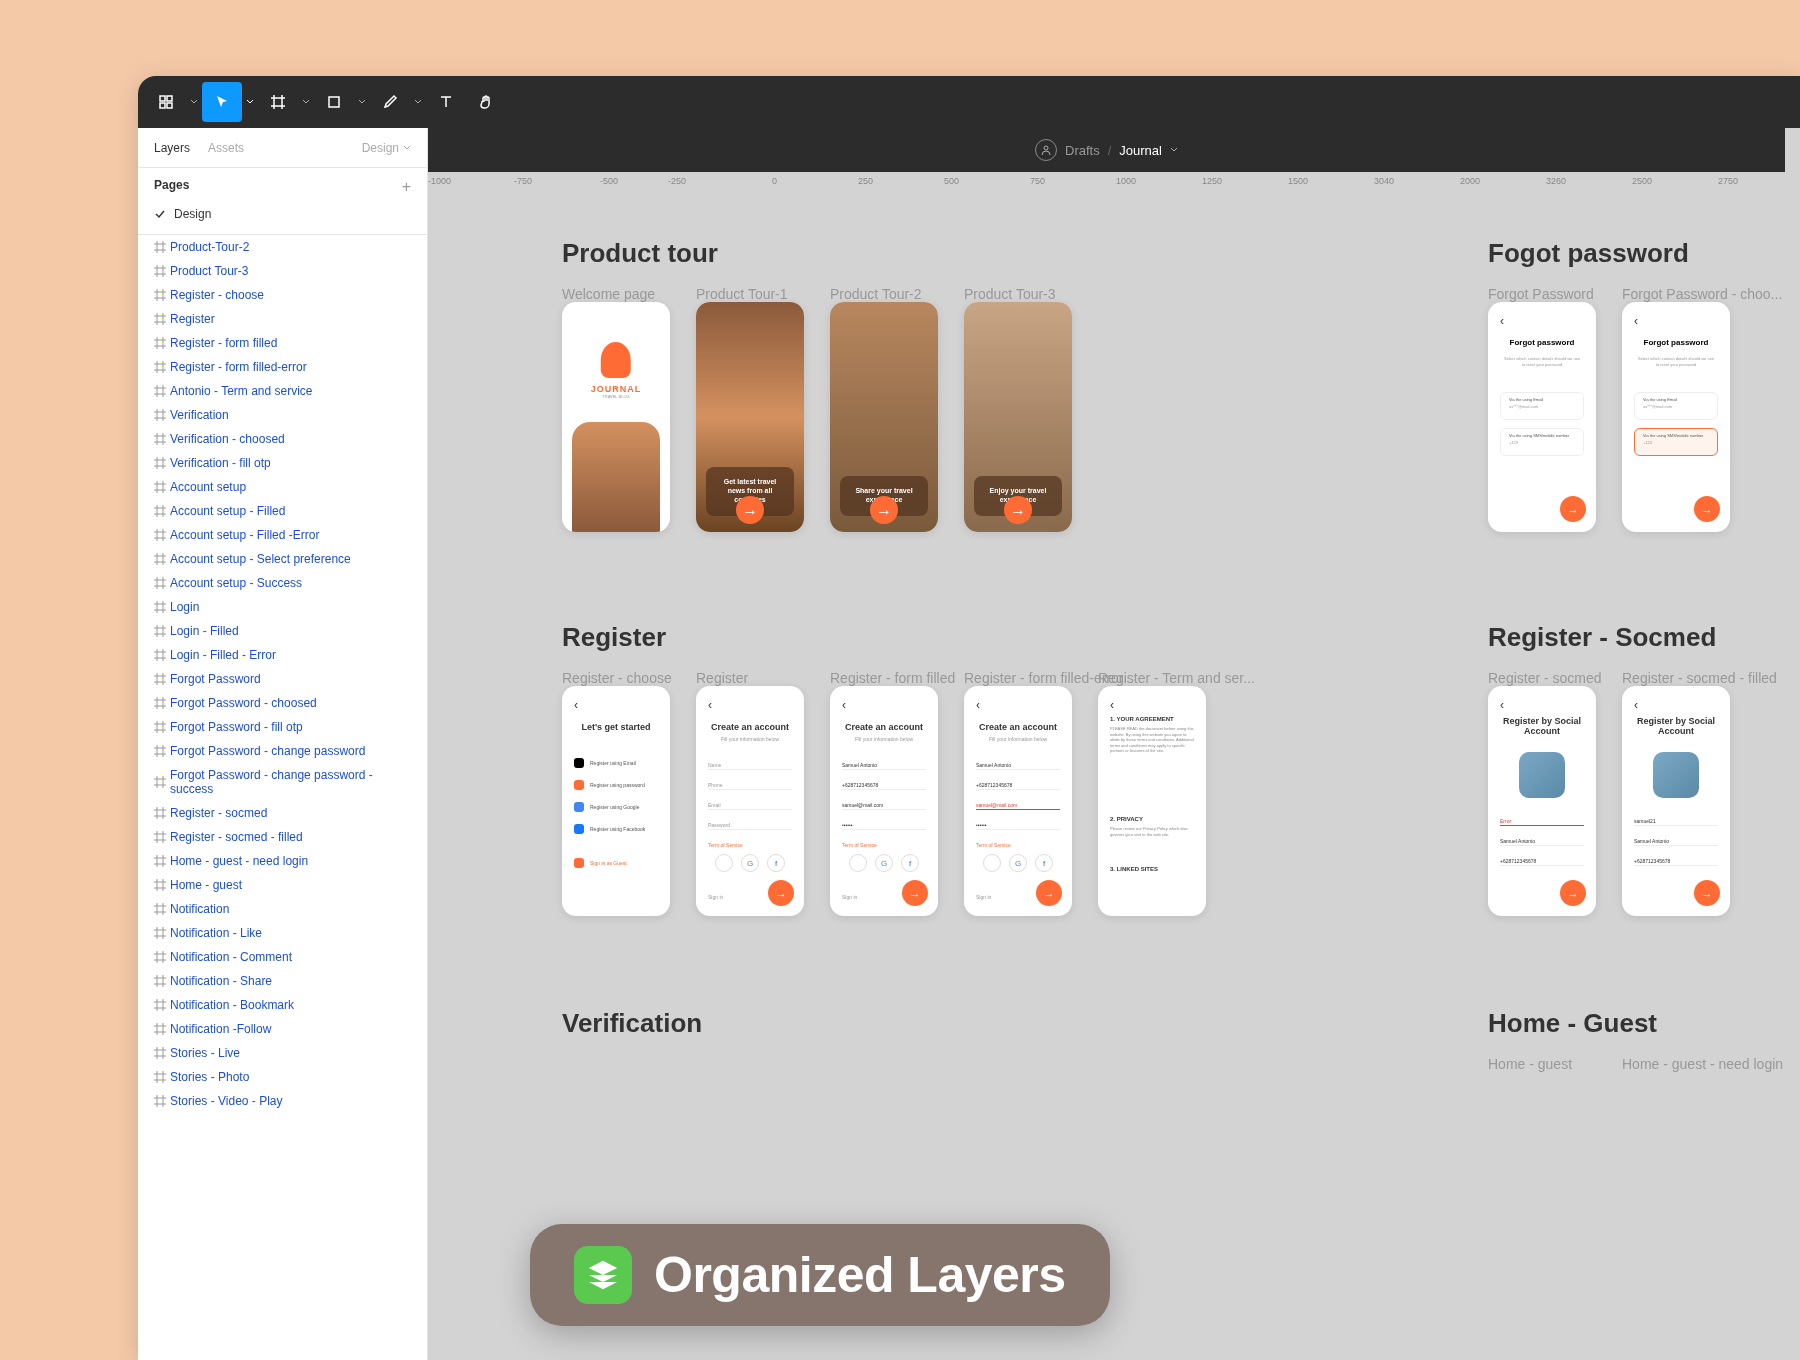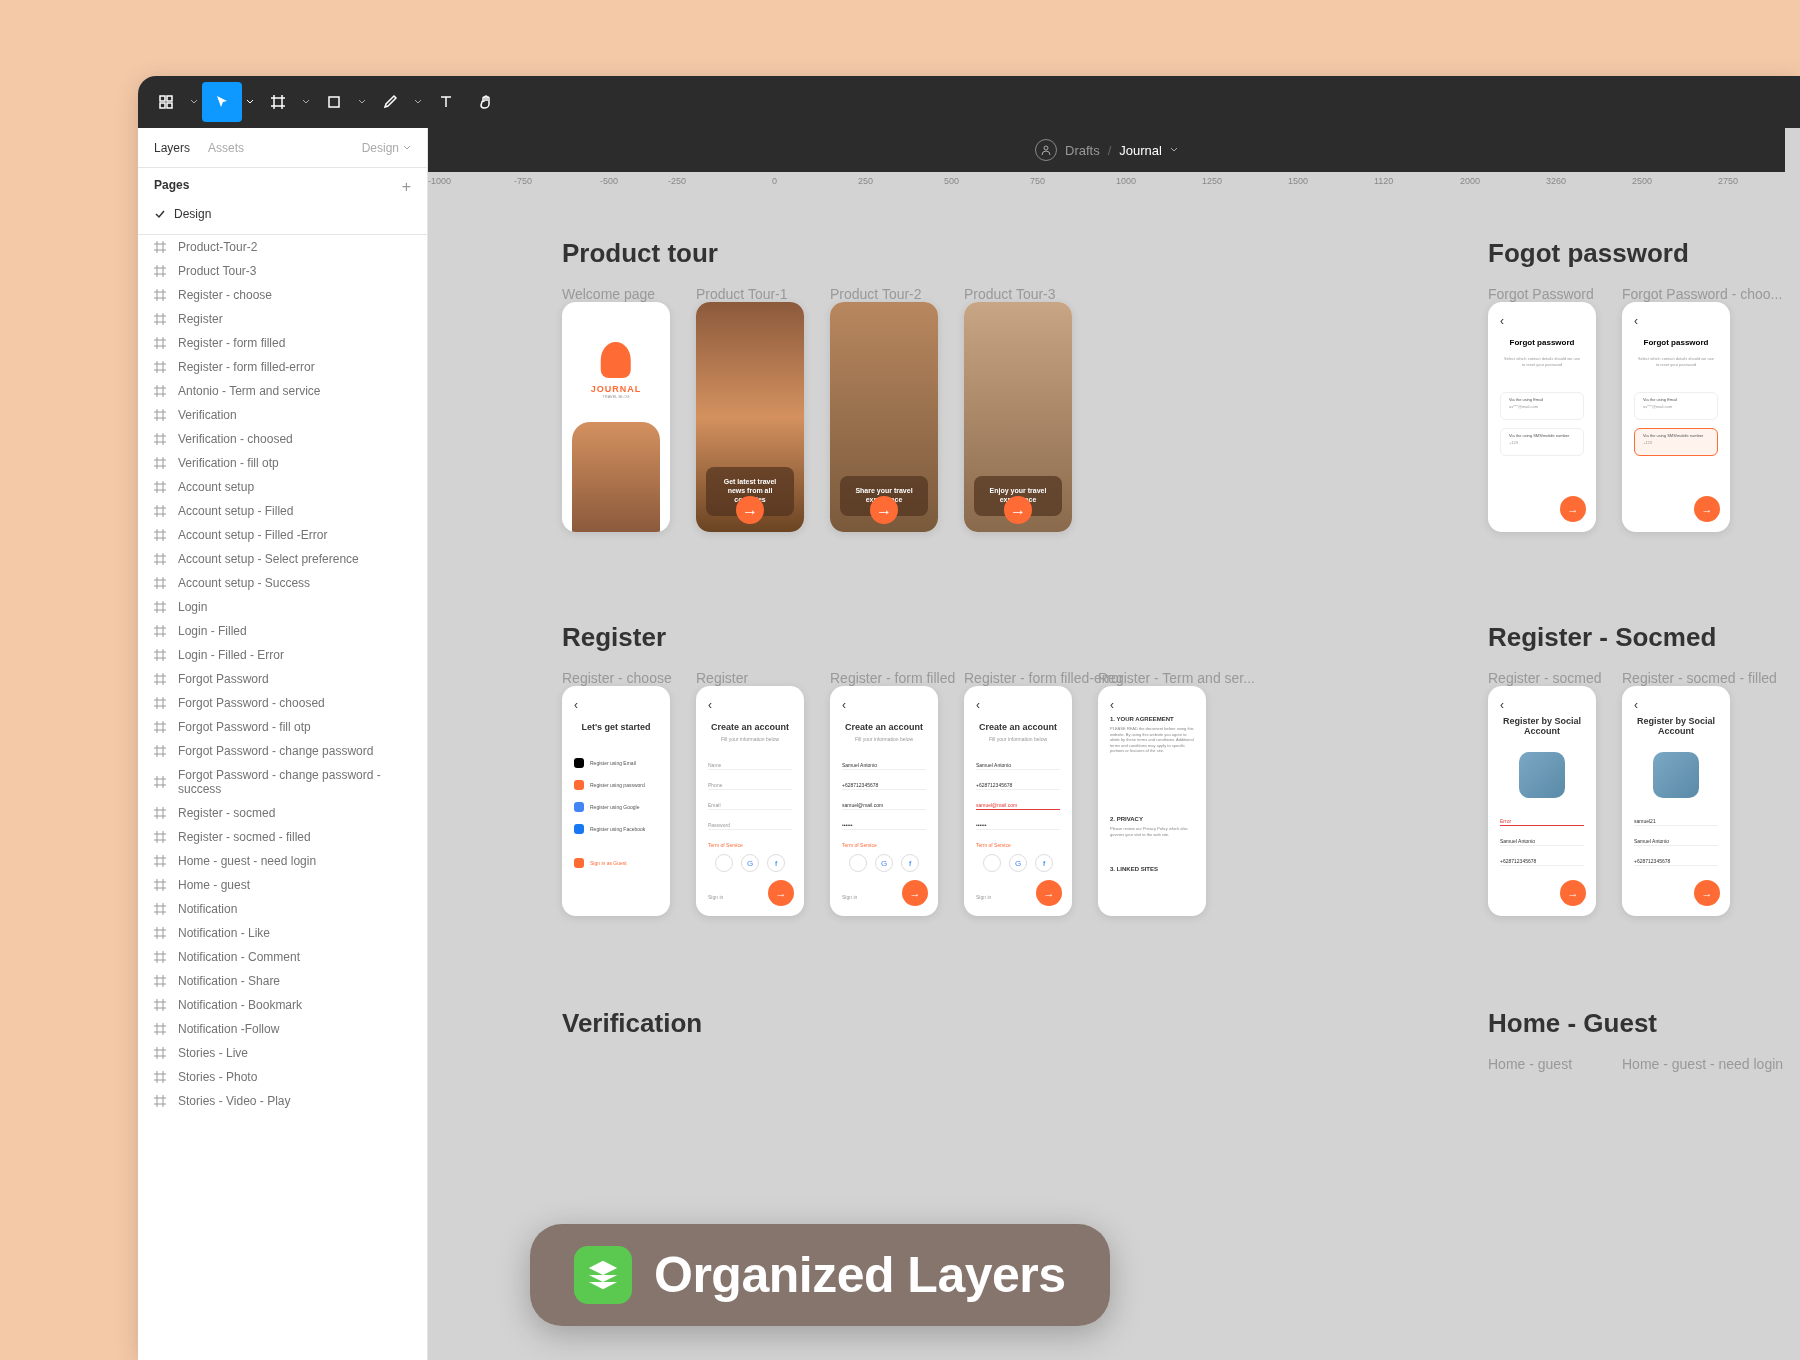--- a/index.html
+++ b/index.html
@@ -17,21 +17,21 @@
 .side-tab{font-size:12px;color:#aaa;cursor:pointer}
 .side-tab.active{color:#333;font-weight:500}
 .side-right{font-size:12px;color:#aaa;display:flex;align-items:center;gap:4px}
 .pages-sec{padding:10px 16px;border-bottom:1px solid #e5e5e5}
 .pages-head{display:flex;justify-content:space-between;align-items:flex-start;margin-bottom:8px}
 .pages-title{font-size:12px;font-weight:600;color:#333}
 .plus{font-size:16px;color:#999;cursor:pointer}
 .page-item{display:flex;align-items:center;gap:8px;padding:3px 0;font-size:12px;color:#333}
 .check{width:12px;height:12px}
 .layers-list{overflow-y:auto;height:calc(100% - 100px)}
-.layer-item{display:flex;align-items:center;gap:12px;padding:5px 16px;font-size:12px;color:#737373;cursor:pointer}
+.layer-item{display:flex;align-items:center;gap:4px;padding:5px 16px;font-size:12px;color:#1d4ed8;cursor:pointer}
 .frame-icon{width:12px;height:12px;flex-shrink:0;color:#999}
 .topbar{position:absolute;left:290px;right:15px;top:52px;height:44px;background:#2c2c2c;display:flex;align-items:center;justify-content:center;color:#fff;font-size:13px;gap:8px}
 .avatar-circle{width:22px;height:22px;border-radius:50%;border:1px solid #888;display:flex;align-items:center;justify-content:center}
 .avatar-circle svg{width:12px;height:12px;stroke:#aaa;fill:none}
 .crumb-dim{color:#999}
 .crumb-sep{color:#666}
 .ruler{position:absolute;left:290px;right:0;top:96px;height:22px;background:#d3d3d3;display:flex;font-size:9px;color:#888;overflow:hidden}
 .canvas{position:absolute;left:290px;right:0;top:118px;bottom:0;background:#d3d3d3;overflow:hidden}
 .section-title{position:absolute;font-size:26px;font-weight:700;color:#333}
 .frame-label{position:absolute;font-size:14px;color:#999}
@@ -406,21 +406,21 @@
       <span style="position: absolute; left: 86px; top: 4px;">-750</span>
       <span style="position: absolute; left: 172px; top: 4px;">-500</span>
       <span style="position: absolute; left: 240px; top: 4px;">-250</span>
       <span style="position: absolute; left: 344px; top: 4px;">0</span>
       <span style="position: absolute; left: 430px; top: 4px;">250</span>
       <span style="position: absolute; left: 516px; top: 4px;">500</span>
       <span style="position: absolute; left: 602px; top: 4px;">750</span>
       <span style="position: absolute; left: 688px; top: 4px;">1000</span>
       <span style="position: absolute; left: 774px; top: 4px;">1250</span>
       <span style="position: absolute; left: 860px; top: 4px;">1500</span>
-      <span style="position: absolute; left: 946px; top: 4px;">1120</span>
+      <span style="position: absolute; left: 946px; top: 4px;">3040</span>
       <span style="position: absolute; left: 1032px; top: 4px;">2000</span>
       <span style="position: absolute; left: 1118px; top: 4px;">3260</span>
       <span style="position: absolute; left: 1204px; top: 4px;">2500</span>
       <span style="position: absolute; left: 1290px; top: 4px;">2750</span>
     </div>
 
   <div class="canvas">
 
     <div class="section-title" style="left:134px;top:44px">Product tour</div>
 

